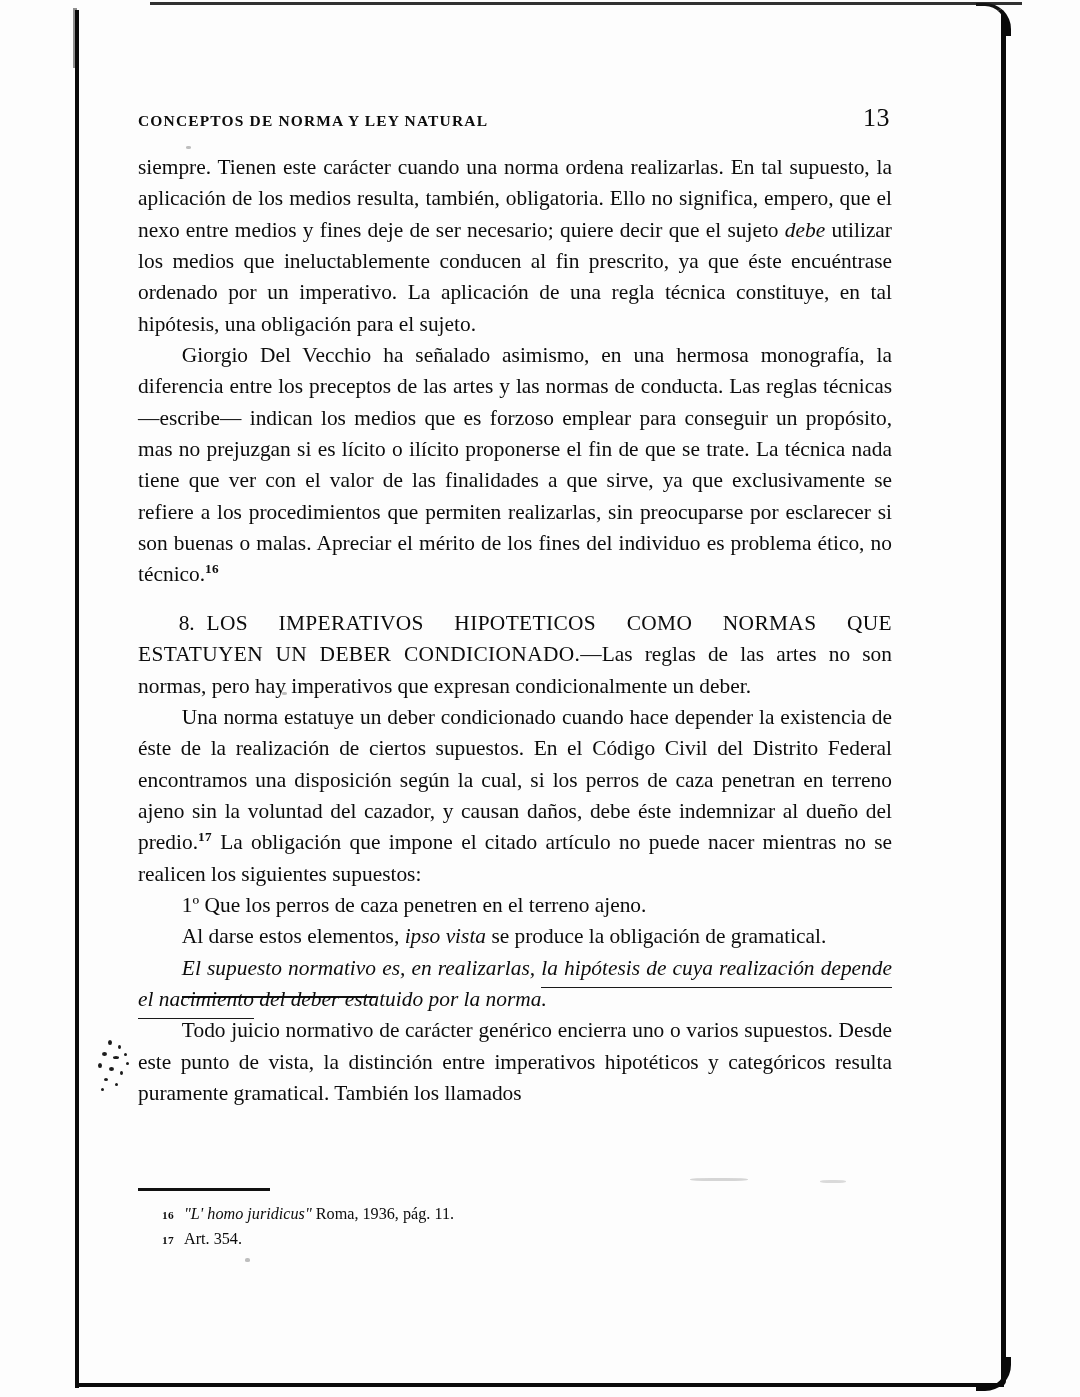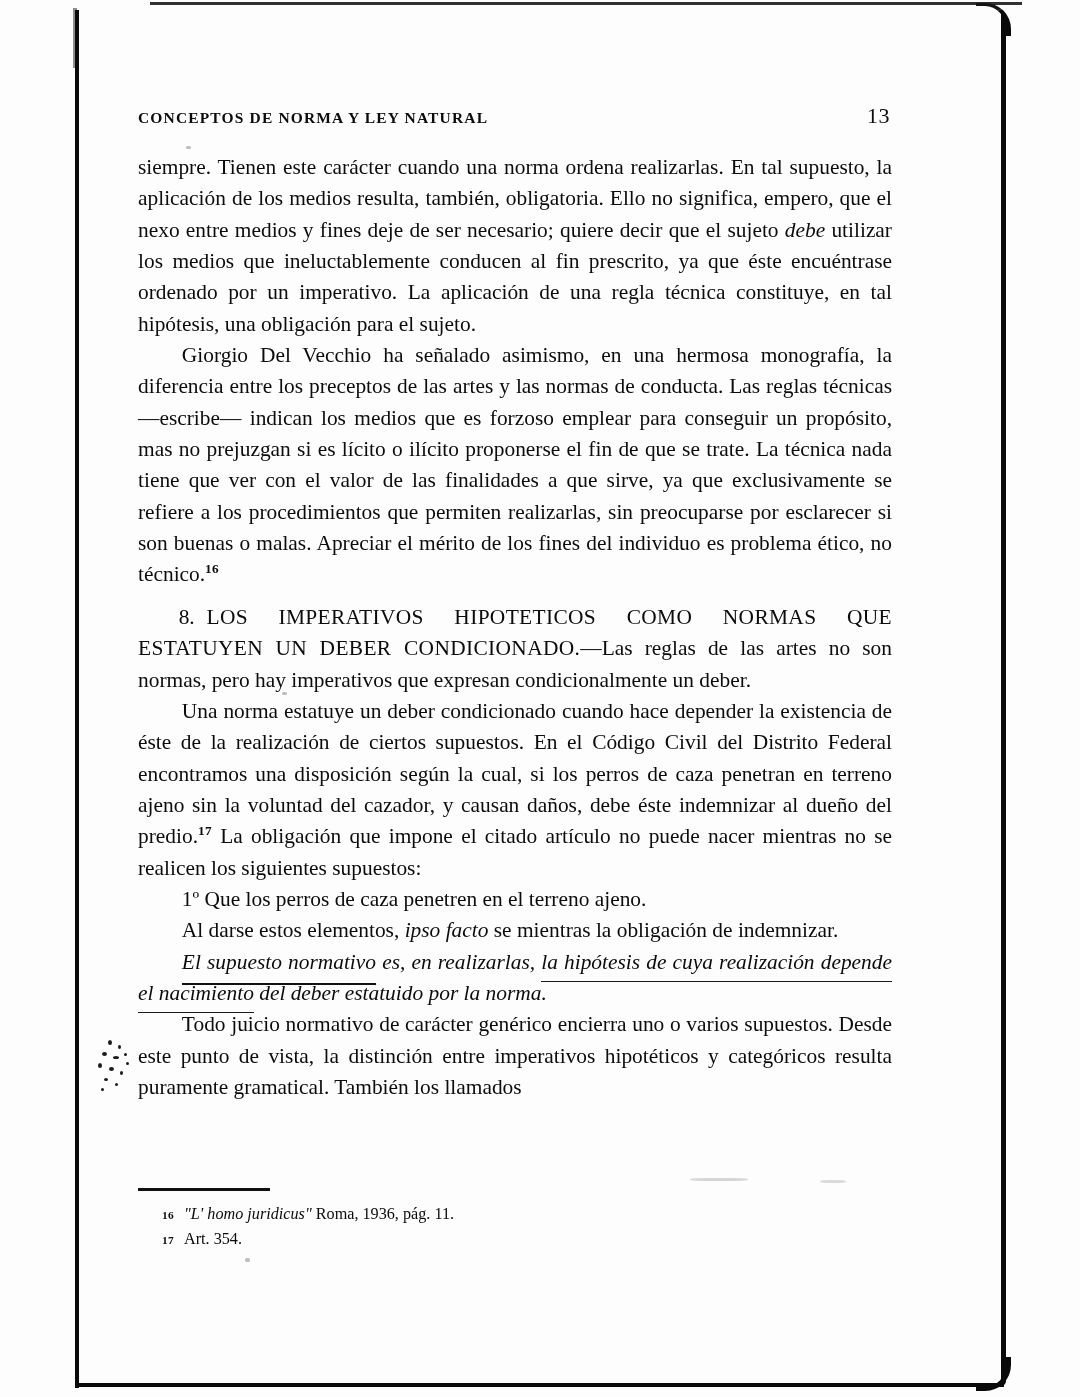--- a/index.html
+++ b/index.html
@@ -79,21 +79,21 @@
     align-items: baseline;
   }
   .rh-title {
     font-size: 15.5px;
     font-variant: small-caps;
     letter-spacing: 1.15px;
     font-weight: 700;
     white-space: nowrap;
   }
   .rh-folio {
-    font-size: 22px;
+    font-size: 26px;
     font-weight: 400;
     letter-spacing: .5px;
     text-align: right;
   }
 
   .body-block {
     position: absolute;
     left: 138px;
     top: 152px;
     width: 754px;
@@ -136,21 +136,21 @@
   }
 
   
   .annotated {
     position: relative;
     font-style: italic;
     display: block;
   }
   .annotated .u {
     border-bottom: 2px solid #111;
-    padding-bottom: 9px;
+    padding-bottom: 16px;
   }
   .annotated .u2 {
     border-bottom: 1.6px solid #1a1a1a;
     padding-bottom: 7px;
   }
 
   
   .margin-marks {
     position: absolute;
     left: 96px;
@@ -224,27 +224,27 @@
     <span class="rh-title">CONCEPTOS DE NORMA Y LEY NATURAL</span>
     <span class="rh-folio">13</span>
   </div>
 
   <div class="body-block">
 
     <p class="flush"><span>siempre. Tienen este carácter cuando una norma ordena realizarlas. En tal supuesto, la aplicación de los medios resulta, también, obligatoria. Ello no significa, empero, que el nexo entre medios y fines deje de ser necesario; quiere decir que el sujeto </span><span class="it">debe</span><span> utilizar los medios que ineluctablemente conducen al fin prescrito, ya que éste encuéntrase ordenado por un imperativo. La aplicación de una regla técnica constituye, en tal hipótesis, una obligación para el sujeto.</span></p>
 
     <p class="indent"><span>Giorgio Del Vecchio ha señalado asimismo, en una hermosa monografía, la diferencia entre los preceptos de las artes y las normas de conducta. Las reglas técnicas —escribe— indican los medios que es forzoso emplear para conseguir un propósito, mas no prejuzgan si es lícito o ilícito proponerse el fin de que se trate. La técnica nada tiene que ver con el valor de las finalidades a que sirve, ya que exclusivamente se refiere a los procedimientos que permiten realizarlas, sin preocuparse por esclarecer si son buenas o malas. Apreciar el mérito de los fines del individuo es problema ético, no técnico.</span><sup class="fn">16</sup></p>
 
-    <p class="indent" style="text-indent:0; margin-top:11px;"><span class="sec-num">8.</span><span class="smallcaps">LOS IMPERATIVOS HIPOTETICOS COMO NORMAS QUE ESTATUYEN UN DEBER CONDICIONADO.</span><span>—</span><span>Las reglas de las artes no son normas, pero hay imperativos que expresan condicionalmente un deber.</span></p>
+    <p class="indent" style="text-indent:0; margin-top:17px;"><span class="sec-num">8.</span><span class="smallcaps">LOS IMPERATIVOS HIPOTETICOS COMO NORMAS QUE ESTATUYEN UN DEBER CONDICIONADO.</span><span>—</span><span>Las reglas de las artes no son normas, pero hay imperativos que expresan condicionalmente un deber.</span></p>
 
     <p class="indent"><span>Una norma estatuye un deber condicionado cuando hace depender la existencia de éste de la realización de ciertos supuestos. En el Código Civil del Distrito Federal encontramos una disposición según la cual, si los perros de caza penetran en terreno ajeno sin la voluntad del cazador, y causan daños, debe éste indemnizar al dueño del predio.</span><sup class="fn">17</sup><span> La obligación que impone el citado artículo no puede nacer mientras no se realicen los siguientes supuestos:</span></p>
 
     <p class="indent"><span>1º Que los perros de caza penetren en el terreno ajeno.</span></p>
 
-    <p class="indent"><span>Al darse estos elementos, </span><span class="it">ipso facto</span><span> se mientras la obligación de indemnizar.</span></p>
+    <p class="indent"><span>Al darse estos elementos, </span><span class="it">ipso vista</span><span> se produce la obligación de gramatical.</span></p>
 
     <p class="indent annotated"><span class="u">El supuesto normativo</span><span> es, en realizarlas, </span><span class="u2">la hipótesis de cuya rea</span><span class="u2">lización depende el nacimiento</span><span> del deber estatuido por la norma.</span></p>
 
     <p class="indent"><span>Todo juicio normativo de carácter genérico encierra uno o varios supuestos. Desde este punto de vista, la distinción entre imperativos hipotéticos y categóricos resulta puramente gramatical. También los llamados</span></p>
 
   </div>
 
   <div class="margin-marks">
     <i style="left:12px; top:4px;  width:4px;  height:5px;"></i>
     <i style="left:22px; top:9px;  width:3px;  height:4px;"></i>

